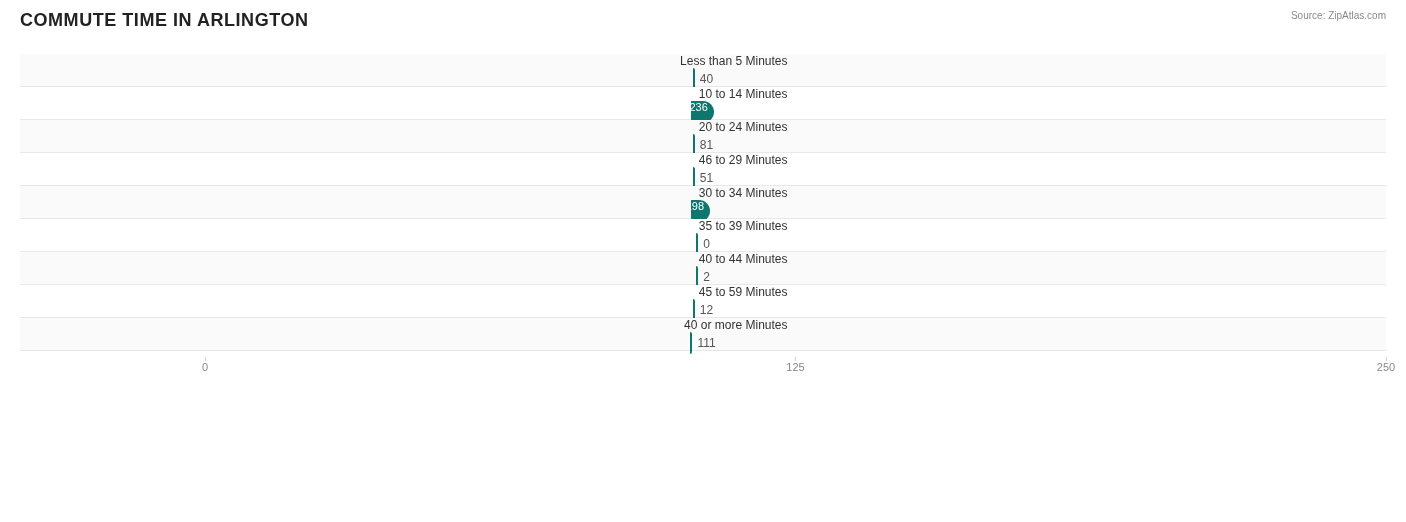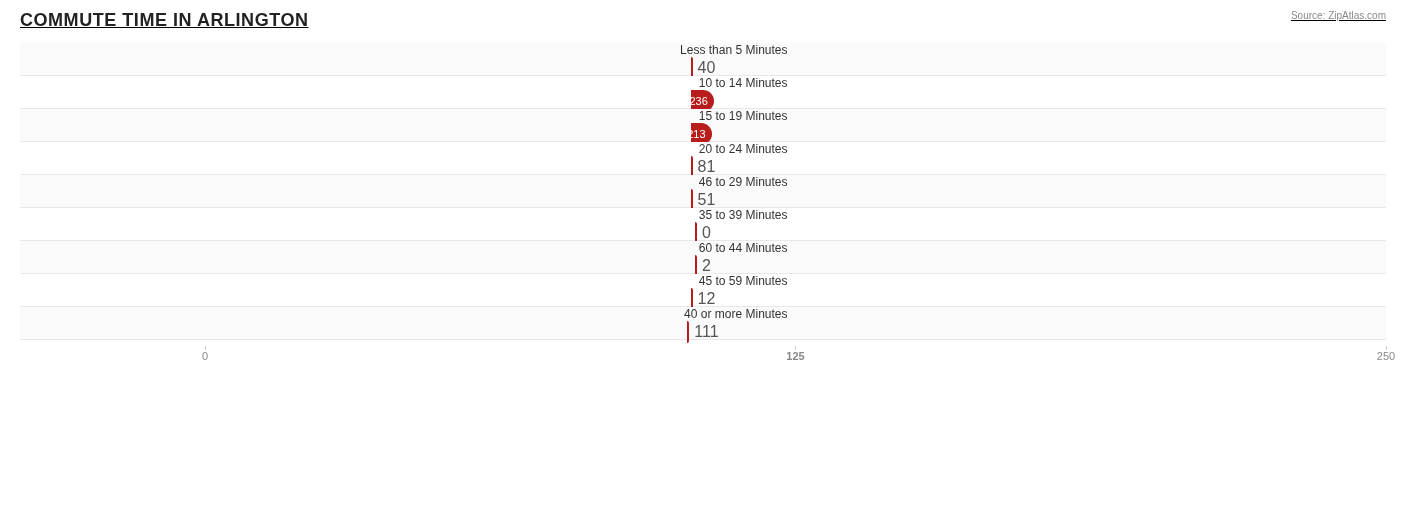--- a/index.html
+++ b/index.html
@@ -7,22 +7,21 @@
       font-family: Arial, sans-serif;
       background: #fff;
       width: 1406px;
       min-height: 522px;
       padding: 10px 20px 20px 20px;
     }
     .chart-header {
       display: flex;
       justify-content: space-between;
       align-items: flex-start;
-      margin-bottom: 12px;
-      text-decoration: underline;
+      margin-bottom: 23px;
     }
     .chart-title {
       font-size: 18px;
       font-weight: bold;
       color: #222;
       letter-spacing: 0.03em;
     }
     .chart-source {
       font-size: 10px;
       color: #888;
@@ -56,35 +55,35 @@
     .bar-track {
       flex: 1;
       height: 22px;
       position: relative;
       display: flex;
       align-items: center;
     }
     .bar-fill {
       height: 22px;
       border-radius: 0 11px 11px 0;
-      background: #b91c1c;
+      background: #0f766e;
       display: flex;
-      align-items: center;
+      align-items: flex-start;
       justify-content: flex-end;
       position: relative;
       min-width: 2px;
     }
     .bar-value {
       font-size: 11px;
       color: #fff;
       padding-right: 6px;
       white-space: nowrap;
     }
     .bar-value-outside {
-      font-size: 16px;
+      font-size: 12px;
       color: #555;
       padding-left: 5px;
       white-space: nowrap;
     }
     .x-axis {
       display: flex;
       margin-left: 185px;
       padding-top: 6px;
       position: relative;
     }
@@ -107,50 +106,50 @@
     </div>
     <div class="bar-row">
       <div class="bar-label">10 to 14 Minutes</div>
       <div class="bar-track">
         <div class="bar-fill" style="width: 94.4%;">
           <span class="bar-value">236</span>
         </div>
       </div>
     </div>
     <div class="bar-row">
-      <div class="bar-label">15 to 19 Minutes</div>
-      <div class="bar-track">
-        <div class="bar-fill" style="width: 85.2%;">
-          <span class="bar-value">213</span>
-        </div>
-      </div>
-    </div>
-    <div class="bar-row">
       <div class="bar-label">20 to 24 Minutes</div>
       <div class="bar-track">
         <div class="bar-fill" style="width: 32.4%;"></div>
         <span class="bar-value-outside">81</span>
       </div>
     </div>
     <div class="bar-row">
       <div class="bar-label">46 to 29 Minutes</div>
       <div class="bar-track">
         <div class="bar-fill" style="width: 20.4%;"></div>
         <span class="bar-value-outside">51</span>
       </div>
     </div>
     <div class="bar-row">
+      <div class="bar-label">30 to 34 Minutes</div>
+      <div class="bar-track">
+        <div class="bar-fill" style="width: 79.2%;">
+          <span class="bar-value">198</span>
+        </div>
+      </div>
+    </div>
+    <div class="bar-row">
       <div class="bar-label">35 to 39 Minutes</div>
       <div class="bar-track">
         <div class="bar-fill" style="width: 0%;"></div>
         <span class="bar-value-outside">0</span>
       </div>
     </div>
     <div class="bar-row">
-      <div class="bar-label">60 to 44 Minutes</div>
+      <div class="bar-label">40 to 44 Minutes</div>
       <div class="bar-track">
         <div class="bar-fill" style="width: 0.8%;"></div>
         <span class="bar-value-outside">2</span>
       </div>
     </div>
     <div class="bar-row">
       <div class="bar-label">45 to 59 Minutes</div>
       <div class="bar-track">
         <div class="bar-fill" style="width: 4.8%;"></div>
         <span class="bar-value-outside">12</span>
@@ -163,21 +162,21 @@
         <span class="bar-value-outside">111</span>
       </div>
     </div>
   </div>
 
 <div class="x-axis" id="x-axis-container" style="height:20px; margin-left:185px; position:relative;">
     <div style="position: absolute; left: 0%; transform: translateX(-50%);">
       <div style="width: 1px; height: 4px; background: rgb(204, 204, 204); margin: 0px auto;"></div>
       <div style="font-size: 11px; color: rgb(136, 136, 136); text-align: center;">0</div>
     </div>
-    <div style="position: absolute; left: 50%; transform: translateX(-50%); font-weight: bold;">
+    <div style="position: absolute; left: 50%; transform: translateX(-50%);">
       <div style="width: 1px; height: 4px; background: rgb(204, 204, 204); margin: 0px auto;"></div>
       <div style="font-size: 11px; color: rgb(136, 136, 136); text-align: center;">125</div>
     </div>
     <div style="position: absolute; left: 100%; transform: translateX(-50%);">
       <div style="width: 1px; height: 4px; background: rgb(204, 204, 204); margin: 0px auto;"></div>
       <div style="font-size: 11px; color: rgb(136, 136, 136); ">250</div>
     </div>
   </div>
 
 </body></html>

